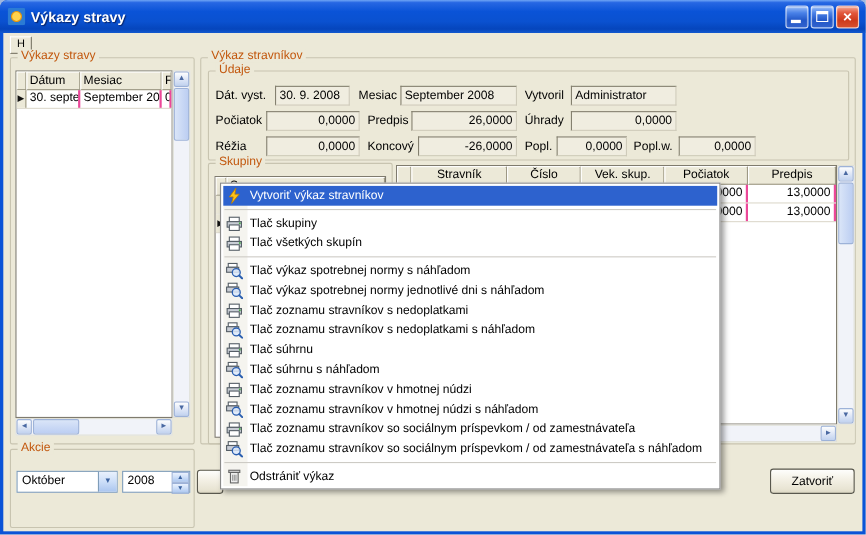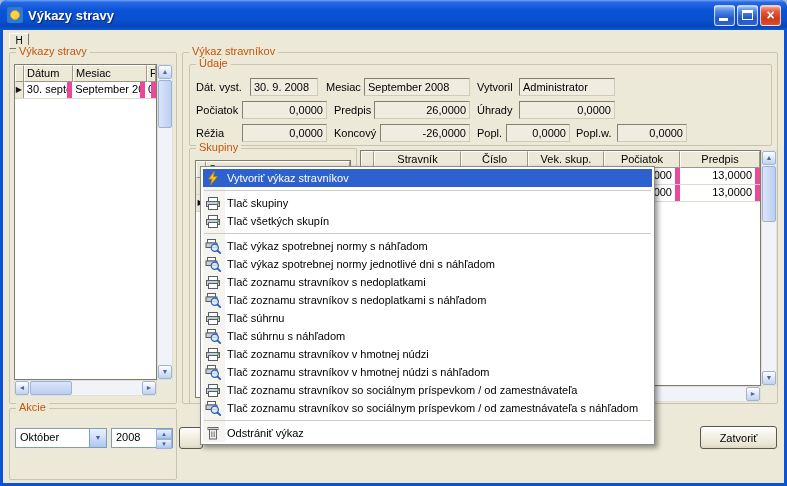--- a/index.html
+++ b/index.html
@@ -23,21 +23,21 @@
   .groupbox{position:absolute;border:1px solid #C8C4B0;border-radius:2px;}
   .glabel{position:absolute;top:-8px;left:6px;padding:0 3px;background:#ECE9D8;color:#C2570D;white-space:nowrap;}
   .toolbtn{position:absolute;background:#ECE9D8;border:1px solid;border-color:#fff #7A7667 #7A7667 #fff;text-align:center;font-size:10px;line-height:13px;}
 
   
   .listbox{position:absolute;background:#fff;border:1px solid #7F7B6E;display:flex;flex-direction:column;overflow:hidden;}
   .thead{display:flex;flex:0 0 17px;height:17px;}
   .th{background:#ECE9D8;border-top:1px solid #FFF;border-left:1px solid #FFF;border-right:1px solid #9D9884;border-bottom:1px solid #9D9884;padding:1px 2px;overflow:hidden;white-space:nowrap;}
   .th.c{text-align:center;}
   .trow{display:flex;flex:0 0 17px;height:17px;border-bottom:1px solid #DDD9CC;}
-  .td{padding:1px 3px;border-right:5px solid #ec4899;overflow:hidden;white-space:nowrap;}
+  .td{padding:1px 3px;border-right:2px solid #ec4899;overflow:hidden;white-space:nowrap;}
   .td.sel,.th.sel{background:#ECE9D8;border-right:1px solid #9D9884;padding:0;text-align:center;}
   .td.num{text-align:right;}
   .marker{font-size:8px;line-height:15px;color:#111;}
 
   
   .flabel{position:absolute;white-space:nowrap;}
   .field{position:absolute;height:18px;background:#F0EDE0;border:1px solid;border-color:#84806F #CFCBBA #CFCBBA #84806F;padding:2px 3px;white-space:nowrap;overflow:hidden;}
   .field.num{text-align:right;}
 
   

